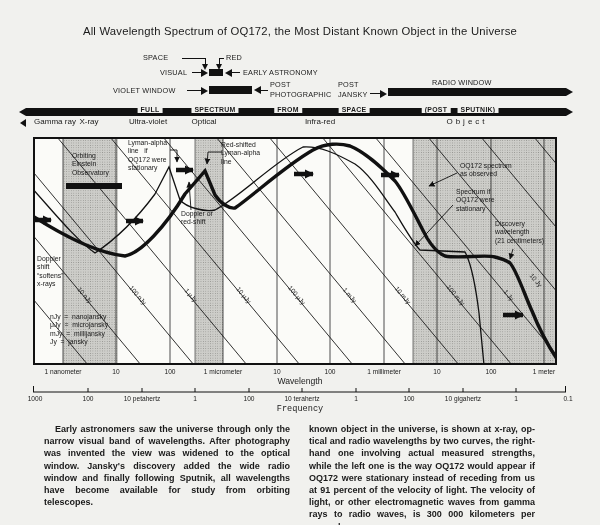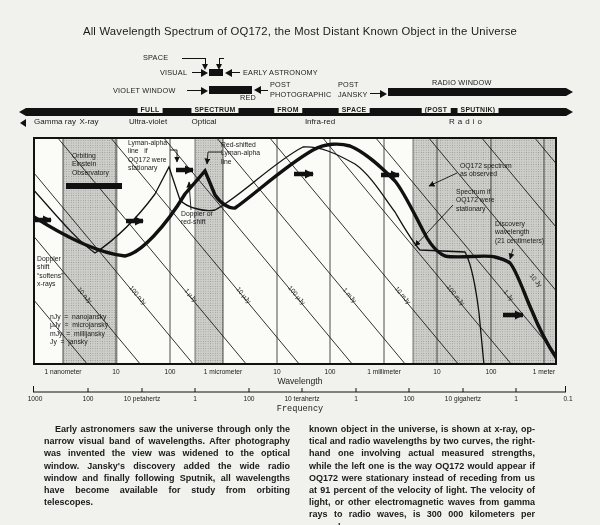--- a/index.html
+++ b/index.html
@@ -27,21 +27,21 @@
   .noind{text-indent:0 !important;}
 </style>
 </head>
 <body>
 
 <div class="page">
 
   <div class="abs title">All Wavelength Spectrum of OQ172,  the Most Distant Known Object in the Universe</div>
 
   <div class="abs cap" style="left:143px;top:53px;">SPACE</div>
-  <div class="abs cap" style="left:240px;top:53px;margin-top:40px;">RED</div>
+  <div class="abs cap" style="left:226px;top:53px;">RED</div>
   <div class="abs hline" style="left:182px;top:58px;width:24px;"></div>
   <div class="abs vline" style="left:205px;top:58px;height:7px;"></div>
   <div class="abs tr-d" style="left:202px;top:64px;"></div>
   <div class="abs hline" style="left:219px;top:58px;width:5px;"></div>
   <div class="abs vline" style="left:219px;top:58px;height:7px;"></div>
   <div class="abs tr-d" style="left:216px;top:64px;"></div>
 
   <div class="abs cap" style="left:160px;top:68px;">VISUAL</div>
   <div class="abs hline" style="left:192px;top:71.5px;width:9px;height:1.5px;"></div>
   <div class="abs tr-r" style="left:201px;top:68.5px;"></div>
@@ -76,21 +76,21 @@
   <div class="abs chip" style="left:354px;top:106px;">SPACE</div>
   <div class="abs chip" style="left:436px;top:106px;">(POST</div>
   <div class="abs chip" style="left:478px;top:106px;">SPUTNIK)</div>
 
   <div class="abs tr-l" style="left:20px;top:119px;border-right-width:6px;"></div>
   <div class="abs region" style="left:55px;top:117px;">Gamma ray</div>
   <div class="abs region" style="left:89px;top:117px;">X-ray</div>
   <div class="abs region" style="left:148px;top:117px;">Ultra-violet</div>
   <div class="abs region" style="left:204px;top:117px;">Optical</div>
   <div class="abs region" style="left:320px;top:117px;">Infra-red</div>
-  <div class="abs region" style="left:467px;top:117px;letter-spacing:3px;">Radio</div>
+  <div class="abs region" style="left:467px;top:117px;letter-spacing:3px;">Object</div>
 
   <div class="abs chart-box">
     <div class="band" style="left:30px;width:55px;"></div>
     <div class="band" style="left:162px;width:28px;"></div>
     <div class="band" style="left:380px;width:144px;"></div>
 
     <svg width="524" height="228" viewBox="0 0 524 228" style="position:absolute;left:0;top:0;">
       <defs>
         <marker id="ah" markerUnits="userSpaceOnUse" markerWidth="7" markerHeight="7" refX="5.5" refY="3" orient="auto">
             <path d="M0,0 L6,3 L0,6 z" fill="#111"></path>

